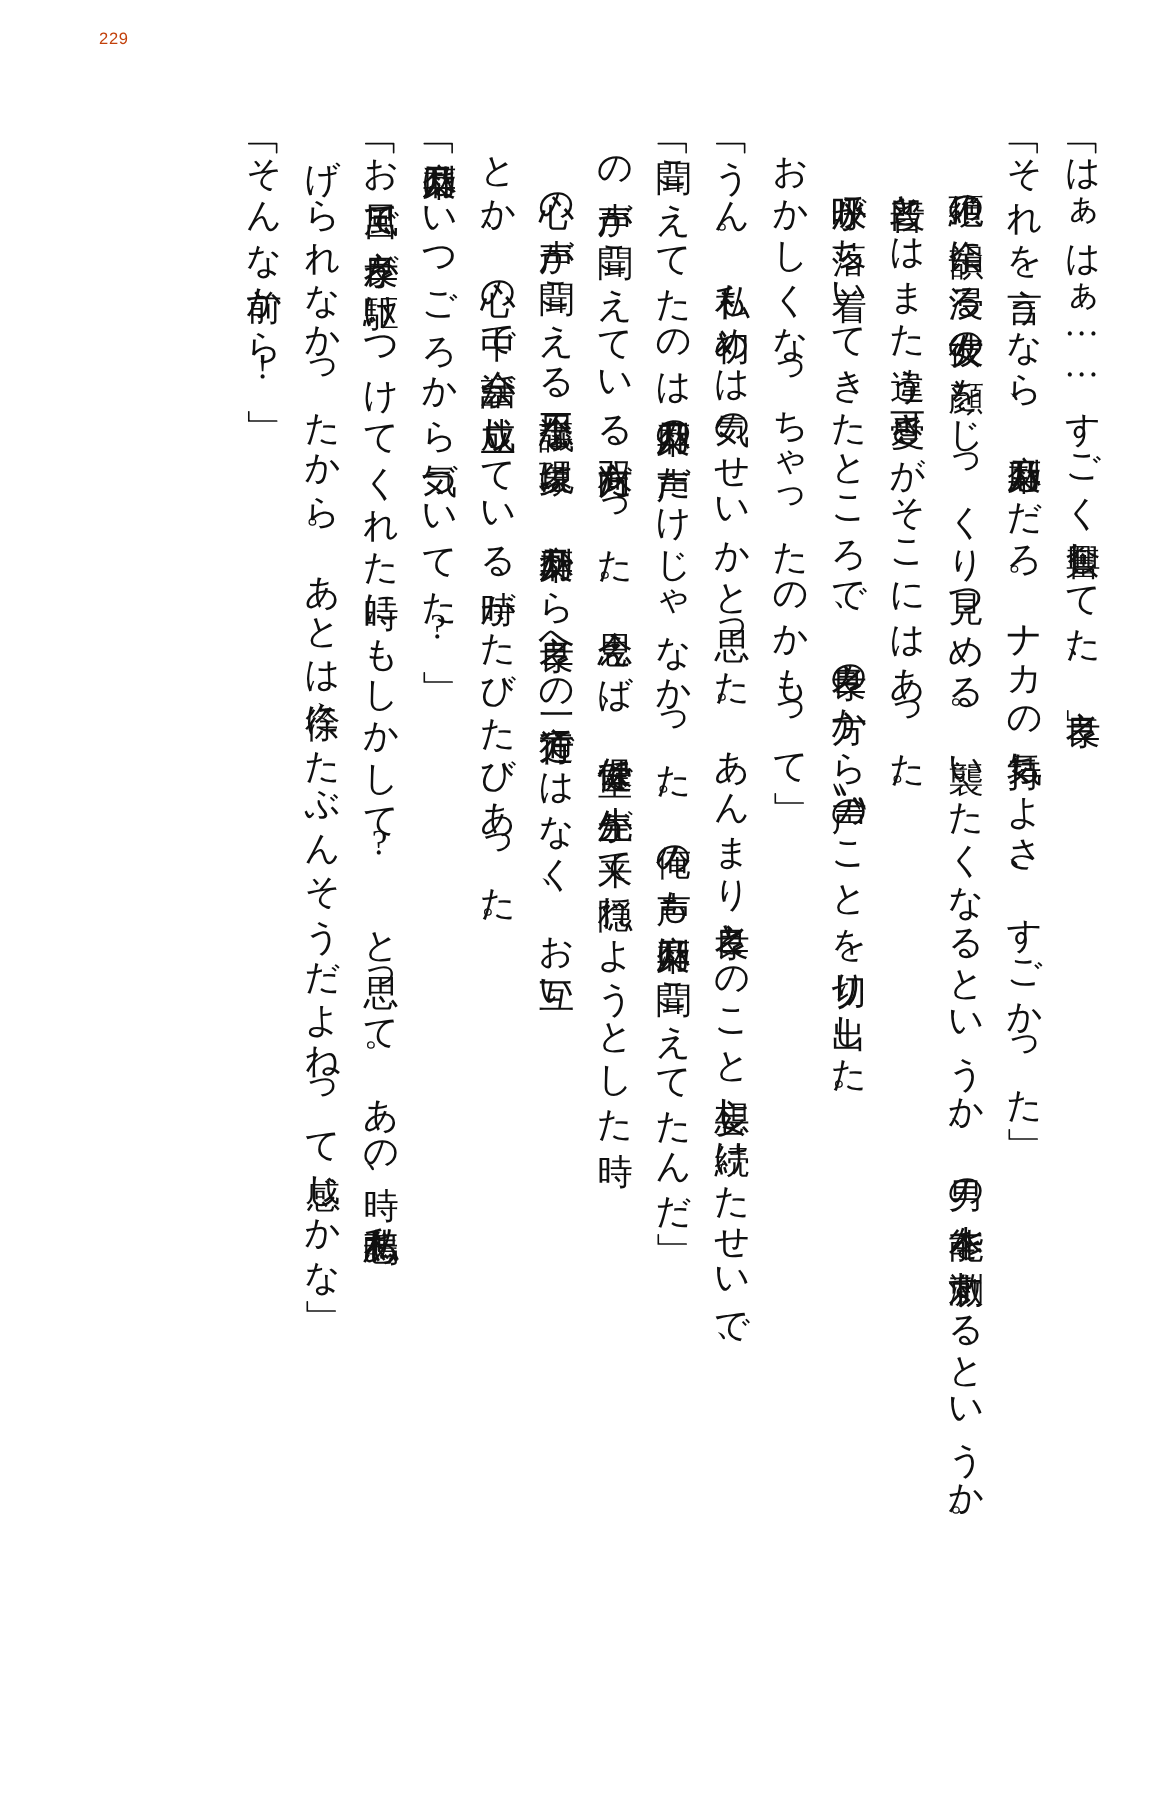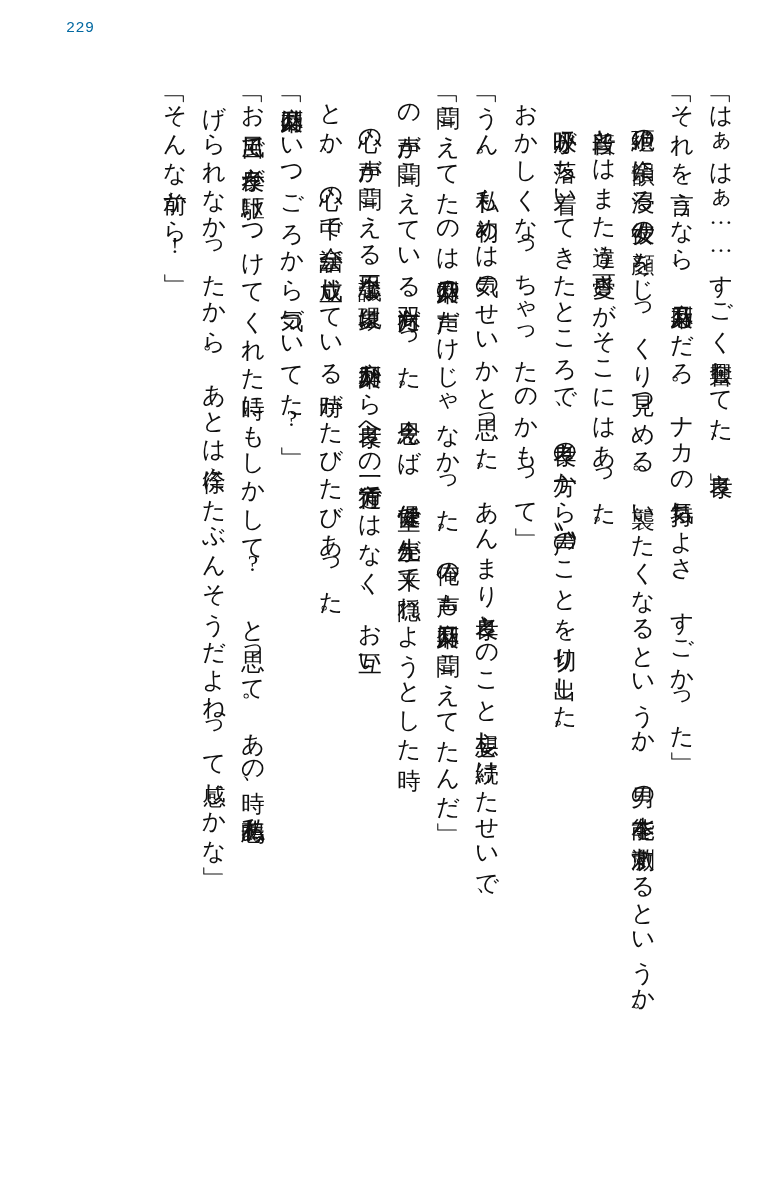--- a/index.html
+++ b/index.html
@@ -15,24 +15,24 @@
     position: relative;
     width: 772px;
     height: 1200px;
     background: #ffffff;
     overflow: hidden;
   }
   #page-number {
     position: absolute;
     top: 20px;
     left: 66px;
-    font-size: 15px;
-    font-family: Liberation Mono, monospace;
+    font-size: 11px;
+    font-family: Liberation Sans, sans-serif;
     letter-spacing: 0.5px;
-    color: #0369a1;
+    color: #c2410c;
   }
   #body-text {
     position: absolute;
     top: 88px;
     left: 34px;
     width: 706px;
     height: 1070px;
     writing-mode: vertical-rl;
     -webkit-writing-mode: vertical-rl;
     text-orientation: upright;

